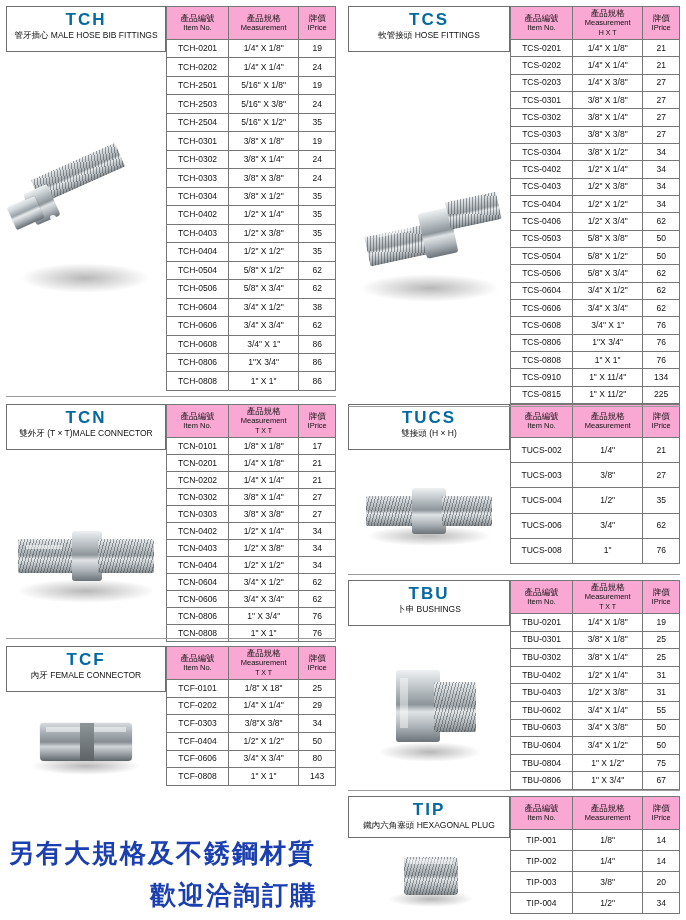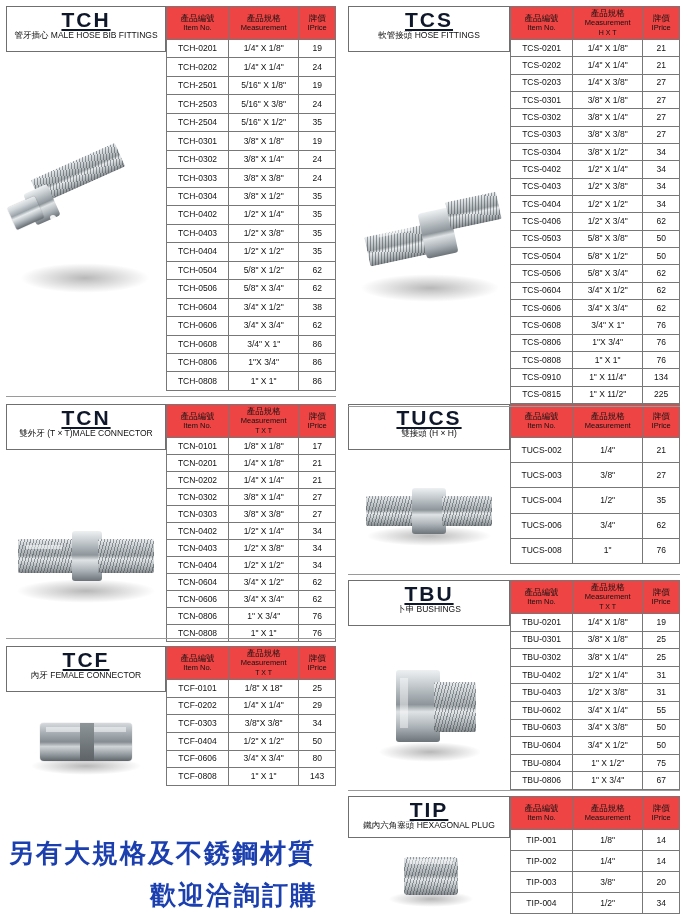--- a/index.html
+++ b/index.html
@@ -17,23 +17,22 @@
   .block{position:absolute;display:flex;}
   .left-pane{position:relative;display:flex;flex-direction:column;}
   .title-box{
     border:1px solid #6f6f6f;
     background:#ffffff;
     text-align:center;
     padding:3px 2px 4px 2px;
     box-sizing:border-box;
   }
   .title-main{
-    font-size:21px;font-weight:bold;letter-spacing:2px;color:#0f172a;
+    font-size:17px;font-weight:bold;letter-spacing:2px;color:#0369a1;
     line-height:19px;
-    text-decoration:underline;
   }
   .title-sub{
     font-size:8.5px;color:#111;line-height:11px;margin-top:1px;
     white-space:nowrap;
   }
   .photo{
     position:relative;
     flex:1;
     display:flex;align-items:center;justify-content:center;
     overflow:hidden;
@@ -48,21 +47,21 @@
   table.spec th, table.spec td{
     border:1px solid #777;
     text-align:center;
     padding:0;
     height:14px;
     line-height:11px;
     color:#111;
     font-weight:normal;
   }
   table.spec thead th{
-    background:#ef4444;
+    background:#f9a8d4;
     font-size:8px;
     height:30px;
     line-height:10px;
     padding:1px 1px;
   }
   .th-cn{font-size:8.5px;display:block;}
   .th-en{font-size:7.5px;display:block;}
   .th-sm{font-size:7px;display:block;}
   td.no{width:62px;}
   td.meas{width:70px;}

